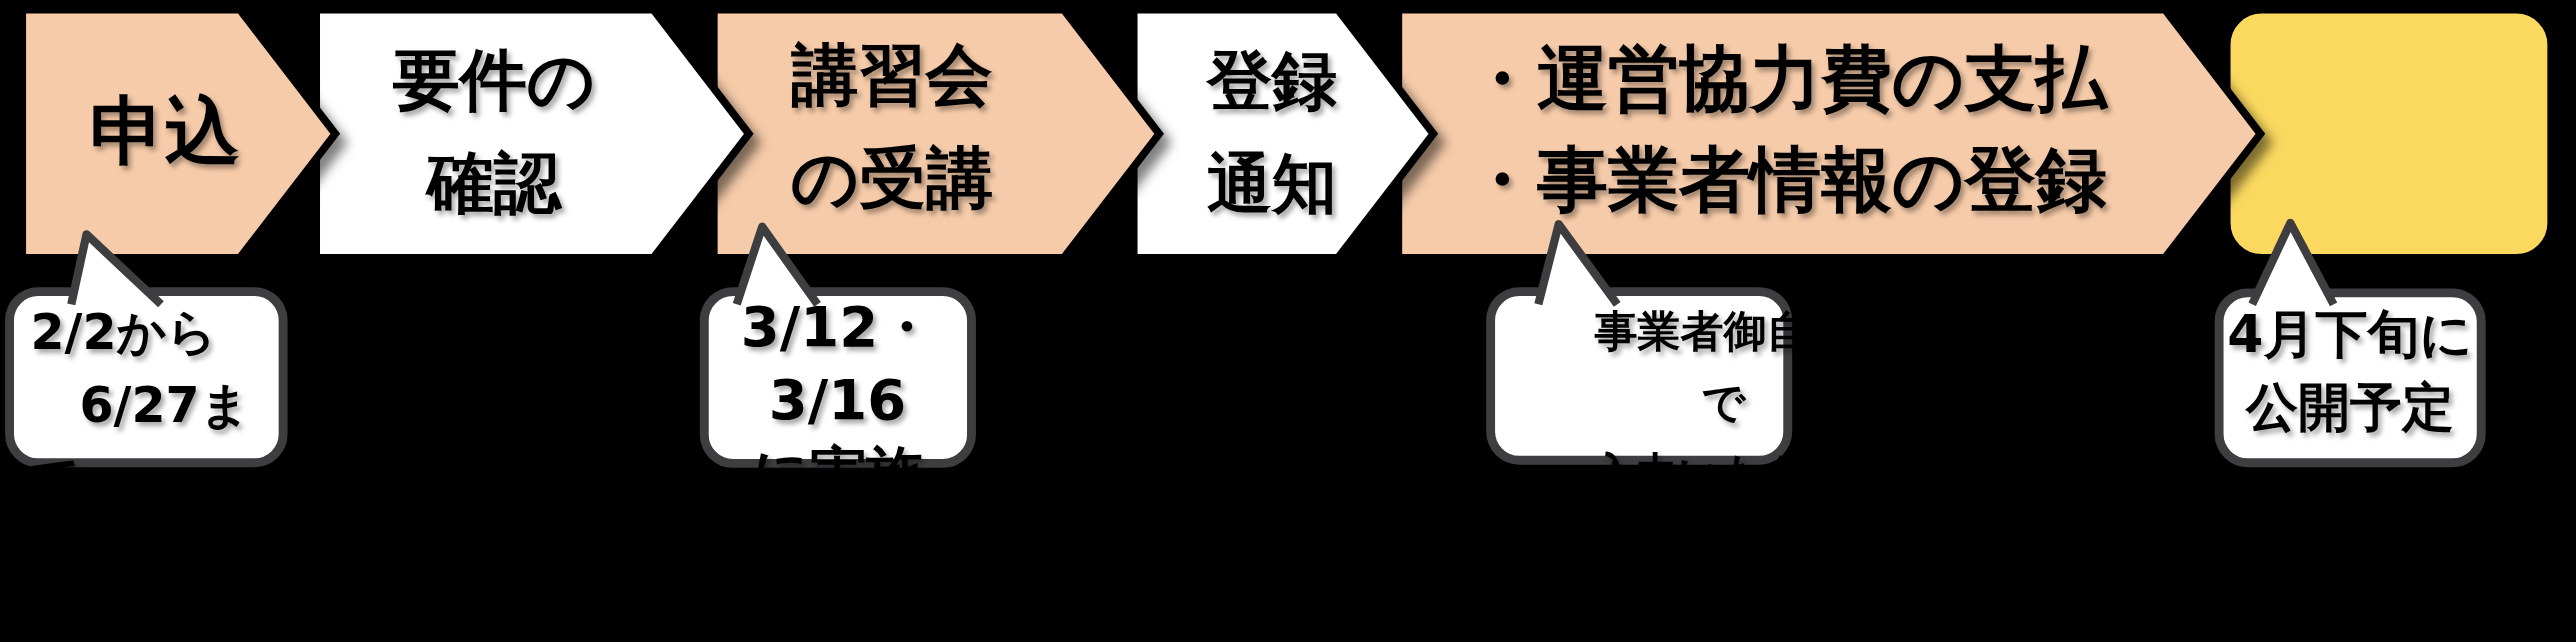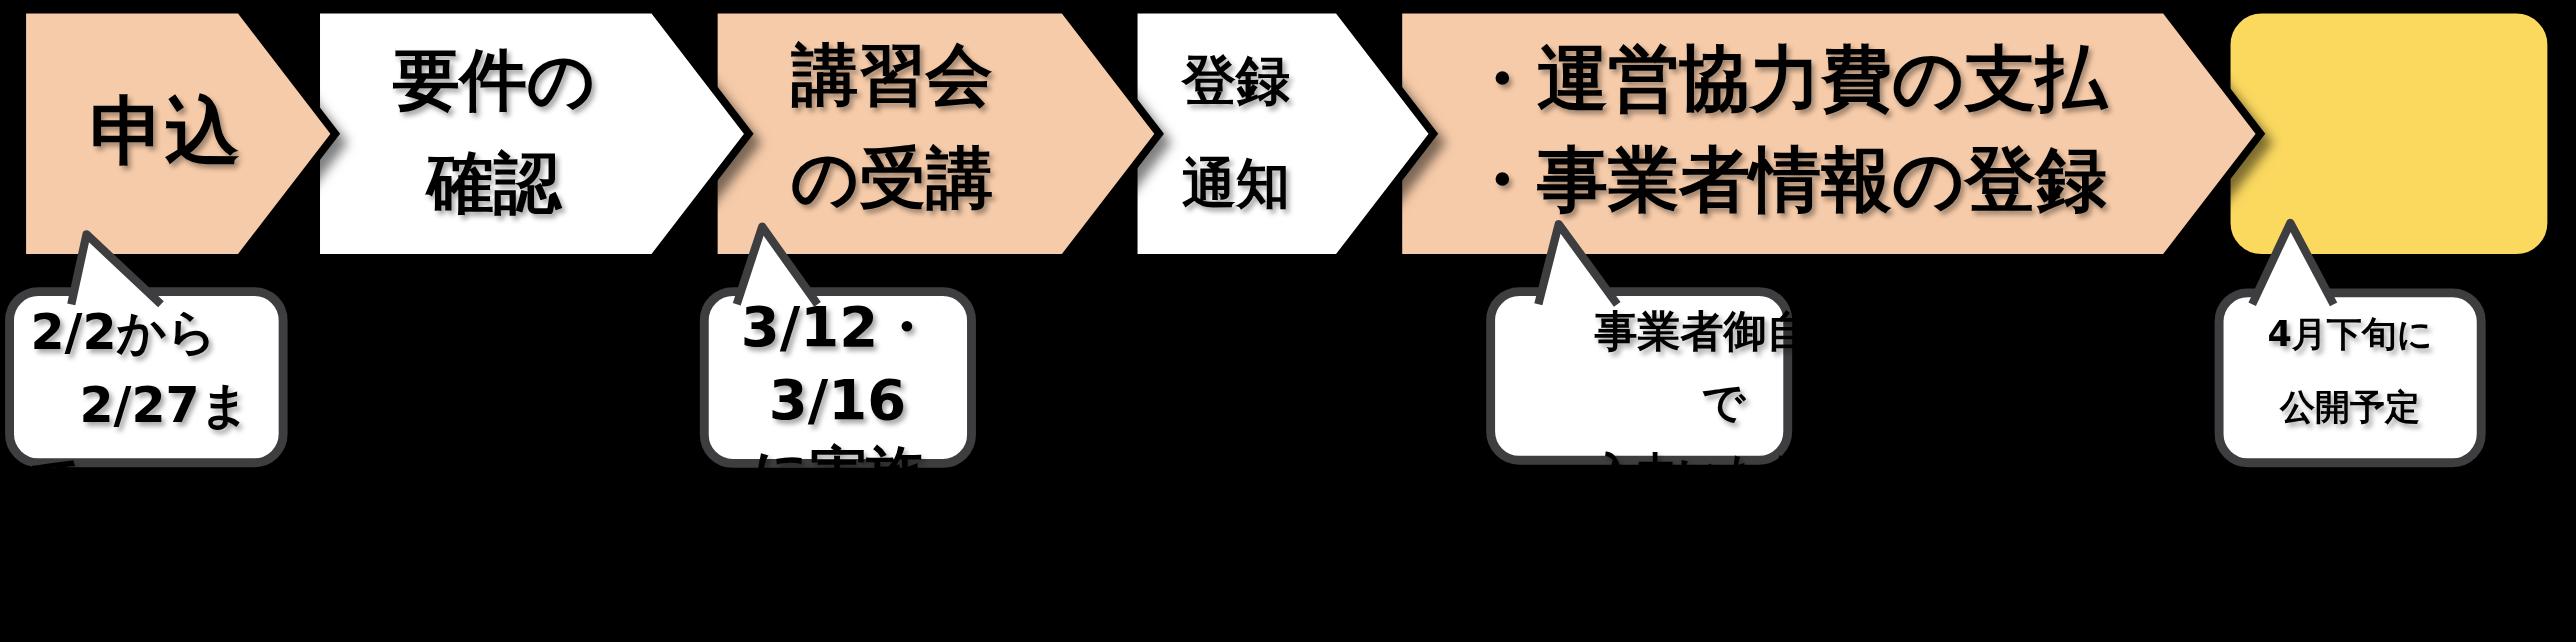--- a/index.html
+++ b/index.html
@@ -25,28 +25,28 @@
     white-space:pre-line;
     text-align:center;
     text-shadow:3.2px 3.8px 5.7px rgba(0,0,0,0.35);
     pointer-events:none;
   }
   .txt.left{text-align:left;}
   
   .t-step1{left:22px;   top:93px; width:286px;  font-size:75px; line-height:76px;}
   .t-step2{left:316px;  top:29px;  width:356px;  font-size:67px; line-height:103px;}
   .t-step3{left:714px; top:29px;  width:356px;  font-size:67px; line-height:103px;font-family:Liberation Mono, monospace;}
-  .t-step4{left:1134px; top:29px;  width:204px;  font-size:54px; line-height:103px;}
+  .t-step4{left:1170px; top:29px;  width:204px;  font-size:65px; line-height:103px;}
   .t-step5{left:1431px; top:28px;  width:827px; font-size:71px; line-height:101px;margin-left:35px;}
   .t-step6{left:2227px; top:94px; width:324px;  font-size:75px; line-height:76px;}
   
   .t-note1{left:30.5px;   top:296px; width:254px; font-size:49px; line-height:73px;}
   .t-note2{left:704px; top:290px; width:267px; font-size:56px; line-height:73px;}
   .t-note3{left:1575px; top:296px; width:297px; font-size:43px; line-height:71px;}
-  .t-note4{left:2219px; top:298px; width:262px; font-size:35px; line-height:73px;}
+  .t-note4{left:2219px; top:298px; width:262px; font-size:52px; line-height:73px;}
 </style>
 </head>
 <body style="background: rgb(0, 0, 0);">
 
 <div class="stage">
 
   <svg class="layer" viewBox="0 0 4049 1010" aria-hidden="true">
     <defs>
       <filter id="ds" x="-10%" y="-10%" width="125%" height="130%">
         <feDropShadow dx="12" dy="14" stdDeviation="8" flood-color="#000000" flood-opacity="0.5"></feDropShadow>
@@ -80,21 +80,21 @@
   <div class="txt t-step2">要件の
 確認</div>
   <div class="txt t-step3">講習会
 の受講</div>
   <div class="txt t-step4">登録
 通知</div>
   <div class="txt left t-step5">・運営協力費の支払
 ・事業者情報の登録</div>
 
   <div class="txt left t-note1">2/2から
-　2/27まで</div>
+　6/27まで</div>
   <div class="txt t-note2">3/12・3/16
 に実施</div>
   <div class="txt t-note3">事業者御自身で
 入力いただきます</div>
   <div class="txt t-note4">4月下旬に
 公開予定</div>
 
 </div>
 
 

